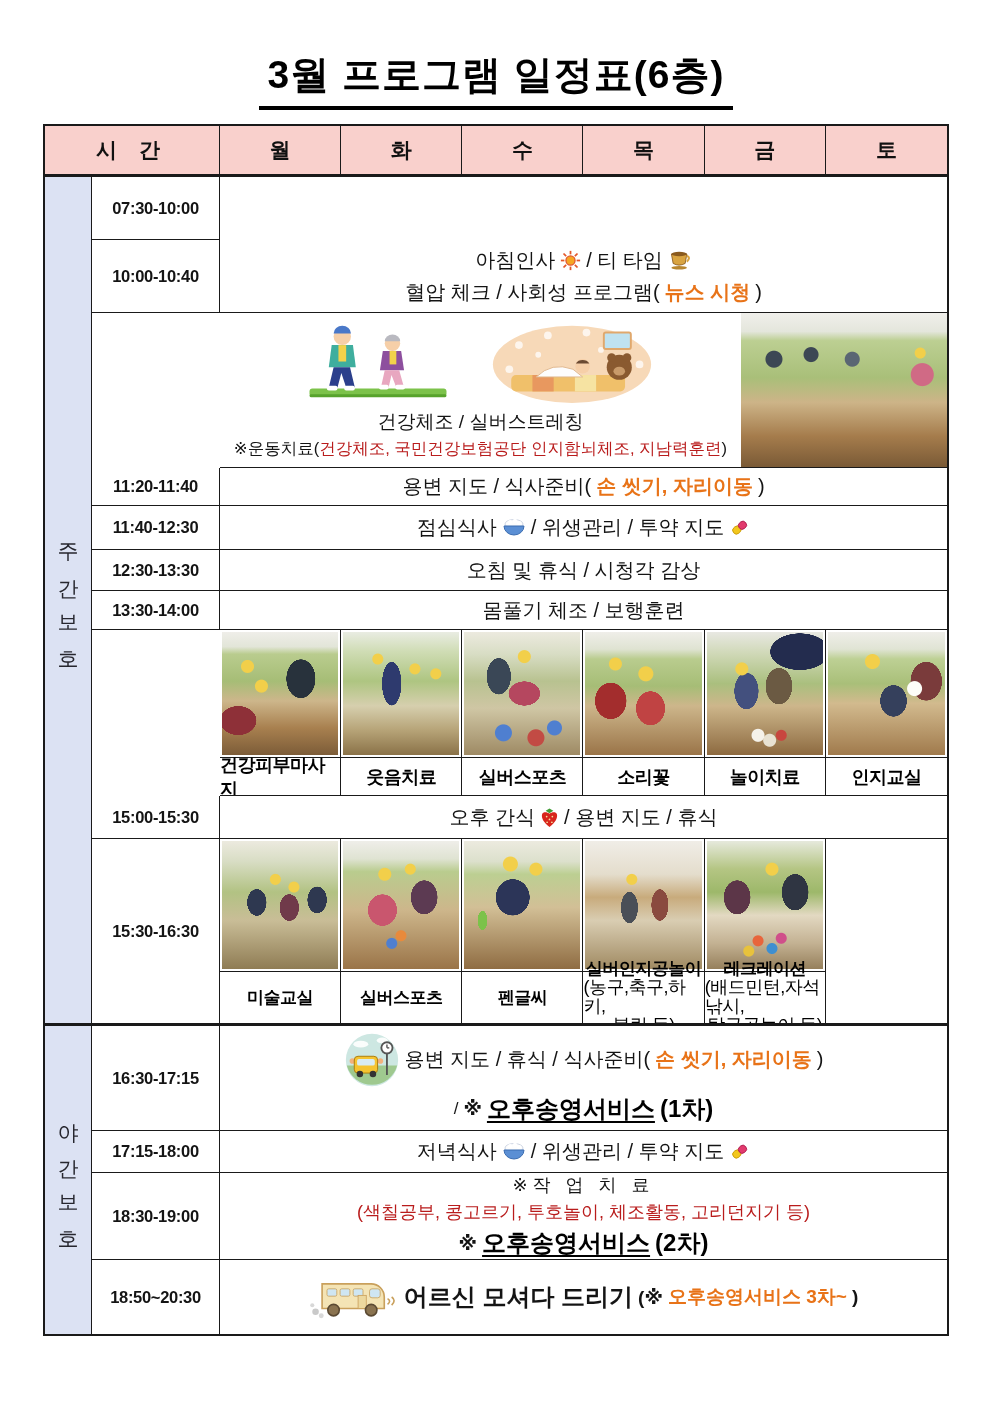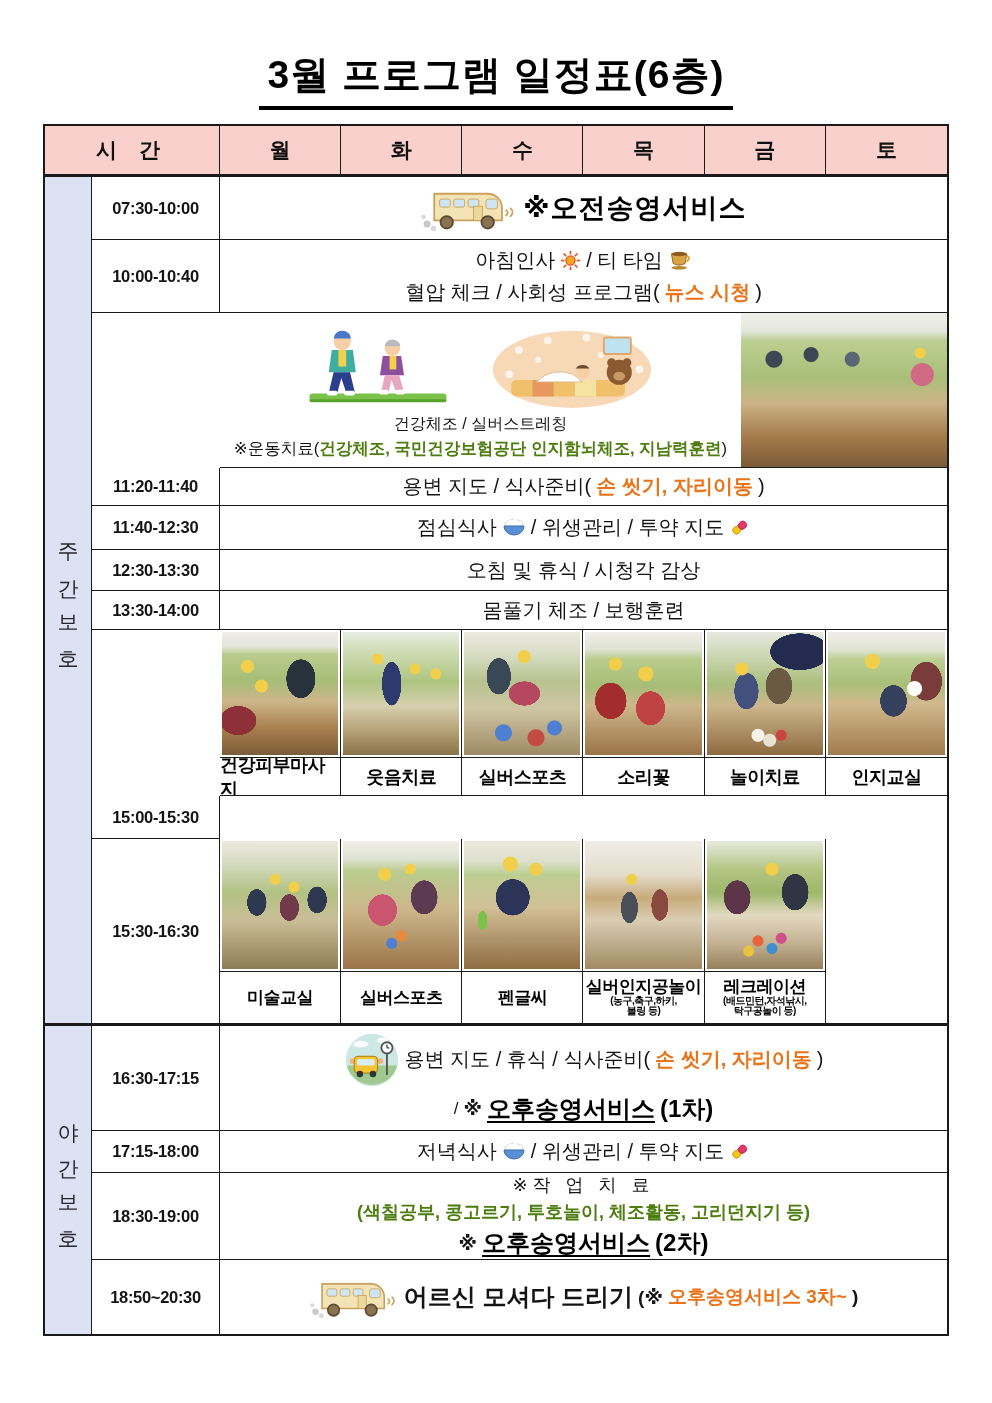--- a/index.html
+++ b/index.html
@@ -25,46 +25,46 @@
 
   .side{grid-column:1;background:#DCE2F3}
   .side-day{grid-row:2/12;border-bottom-width:3px}
   .side-night{grid-row:12/16;border-bottom:none}
   .vlabel{writing-mode:vertical-rl;text-orientation:upright;font-size:21px;letter-spacing:15px;color:#26262e;font-weight:500}
 
   .time{grid-column:2;font-weight:700;font-size:16.5px;letter-spacing:-.3px;white-space:nowrap}
   .content{grid-column:3/9;border-right:none;font-size:20px;text-align:center;flex-direction:column;gap:5px}
   .line{display:flex;align-items:center;justify-content:center;gap:5px;white-space:nowrap}
   .org{color:#E87318;font-weight:700}
-  .blu{color:#4d7c0f;font-weight:700}
+  .blu{color:#b91c1c;font-weight:400}
   .b{font-weight:700}
   .big{font-size:27px;font-weight:800;letter-spacing:1px;color:#000}
   .svc{font-size:24px;font-weight:800;color:#000}
   .u{text-decoration:underline;text-underline-offset:4px;text-decoration-thickness:2px}
   .star{font-size:19px;font-weight:800}
   .sp2{letter-spacing:5px;font-size:18px}
   .small2{font-size:17px}
 
   
   .ex-wrap{position:absolute;top:0;left:0;right:206px;bottom:0;display:flex;flex-direction:column;
            align-items:center;justify-content:flex-end;padding:5px 0 7px;gap:3px}
   .cliparts{display:flex;align-items:flex-end;gap:36px;margin-bottom:3px}
-  .ex-line1{font-size:16px}
+  .ex-line1{font-size:19px}
   .ex-line2{font-size:16.5px;white-space:nowrap}
   .ex-photo{position:absolute;top:0;right:0;bottom:0;width:206px}
 
   
   .pcell{padding:0;flex-direction:column;align-items:stretch}
   .d1{grid-column:3}.d2{grid-column:4}.d3{grid-column:5}.d4{grid-column:6}.d5{grid-column:7}.d6{grid-column:8}
   .ph{flex:1;margin:2px}
   .lbl{border-top:1px solid #1a1a1a;display:flex;flex-direction:column;align-items:center;justify-content:center;
        font-weight:700;color:#000;background:#fff}
   .lbl-pm{height:38px;font-size:18px;letter-spacing:-.5px}
   .lbl-eve{height:52px;font-size:17px;line-height:1.05;letter-spacing:-.5px}
-  .sub{font-size:10px;font-weight:700}
+  .sub{font-size:18px;font-weight:400}
 
   
   .photo{background-color:#aebf80}
   .ph-ex{background-image:
     radial-gradient(circle at 88% 40%,#d06a85 0 11px,transparent 12px),
     radial-gradient(circle at 87% 26%,#f2cf4a 0 5px,transparent 6px),
     radial-gradient(circle at 16% 30%,#3c4754 0 8px,transparent 9px),
     radial-gradient(circle at 34% 27%,#3c4754 0 7px,transparent 8px),
     radial-gradient(circle at 54% 30%,#5a6673 0 7px,transparent 8px),
     linear-gradient(180deg,#f0efeb 0%,#e4e6dc 12%,#bccf92 18%,#a9bf79 42%,#cdb488 58%,#a57c4c 80%,#7a5a36 100%)}
@@ -176,39 +176,20 @@
     <div class="cell head hd d6 noR">토</div>
 
     <div class="cell side side-day">
       <span class="vlabel">주간보호</span>
     </div>
     <div class="cell side side-night">
       <span class="vlabel">야간보호</span>
     </div>
 
     <div class="cell time" style="grid-row:2">07:30-10:00</div>
-    <div class="cell content" style="grid-row:2">
-      <div class="line">
-        <svg class="ico" width="98" height="50" viewBox="0 0 110 56">
-          <circle cx="8" cy="46" r="4" fill="#c9c9c9"></circle>
-            <circle cx="15" cy="51" r="3" fill="#d8d8d8"></circle>
-            <circle cx="4" cy="38" r="2.5" fill="#d8d8d8"></circle>
-          <path d="M16 12 h60 a16 16 0 0 1 16 16 v14 h-76 z" fill="#f4e4b5" stroke="#c9a05c" stroke-width="2"></path>
-          <rect x="22" y="18" width="12" height="9" rx="2" fill="#cfe6f2" stroke="#c9a05c"></rect>
-          <rect x="38" y="18" width="12" height="9" rx="2" fill="#cfe6f2" stroke="#c9a05c"></rect>
-          <rect x="54" y="18" width="12" height="9" rx="2" fill="#cfe6f2" stroke="#c9a05c"></rect>
-          <rect x="74" y="18" width="13" height="11" rx="3" fill="#cfe6f2" stroke="#c9a05c"></rect>
-          <rect x="60" y="26" width="10" height="16" fill="#ecd89f" stroke="#c9a05c"></rect>
-          <circle cx="30" cy="44" r="7" fill="#8a7350" stroke="#5b4a33" stroke-width="2"></circle>
-          <circle cx="76" cy="44" r="7" fill="#8a7350" stroke="#5b4a33" stroke-width="2"></circle>
-          <path d="M96 30 q5 3 0 7 M101 28 q6 4 0 10" stroke="#c9a05c" stroke-width="2" fill="none"></path>
-        </svg>
-        <span class="big">※오전송영서비스</span>
-      </div>
-    </div>
 
     <div class="cell time" style="grid-row:3">10:00-10:40</div>
     <div class="cell content" style="grid-row:3">
       <div class="line">
         <span>아침인사</span>
         <svg class="ico" width="21" height="21" viewBox="0 0 24 24">
           <g stroke="#e2562a" stroke-width="2">
               <line x1="12" y1="1" x2="12" y2="5"></line>
               <line x1="12" y1="19" x2="12" y2="23"></line>
               <line x1="1" y1="12" x2="5" y2="12"></line>
@@ -352,20 +333,37 @@
     <div class="cell pcell d5" style="grid-row:9">
       <div class="ph photo v5"></div>
       <div class="lbl lbl-pm">놀이치료</div>
     </div>
     <div class="cell pcell d6 noR" style="grid-row:9">
       <div class="ph photo v6"></div>
       <div class="lbl lbl-pm">인지교실</div>
     </div>
 
     <div class="cell time" style="grid-row:10">15:00-15:30</div>
+    <div class="cell content" style="grid-row:10">
+      <div class="line">
+        <span>오후 간식</span>
+        <svg class="ico" width="19" height="21" viewBox="0 0 20 22">
+          <path d="M6 4 L10 6.5 L14 4 L10 1.5 Z" fill="#3f9c35"></path>
+          <path d="M10 21 C3.5 16 1.2 11 2.2 7.5 C3.2 4.8 7 4.8 10 7 C13 4.8 16.8 4.8 17.8 7.5 C18.8 11 16.5 16 10 21 Z" fill="#d8261c"></path>
+          <g fill="#f6e2a0">
+              <circle cx="7" cy="10" r=".9"></circle>
+              <circle cx="13" cy="10" r=".9"></circle>
+              <circle cx="10" cy="13" r=".9"></circle>
+              <circle cx="7.5" cy="16" r=".9"></circle>
+              <circle cx="12.5" cy="16" r=".9"></circle>
+            </g>
+        </svg>
+        <span> / 용변 지도 / 휴식</span>
+      </div>
+    </div>
 
     <div class="cell time thickB" style="grid-row:11">15:30-16:30</div>
     <div class="cell pcell d1 thickB" style="grid-row:11">
       <div class="ph photo e1"></div>
       <div class="lbl lbl-eve">
           <span>미술교실</span>
         </div>
     </div>
     <div class="cell pcell d2 thickB" style="grid-row:11">
       <div class="ph photo e2"></div>

